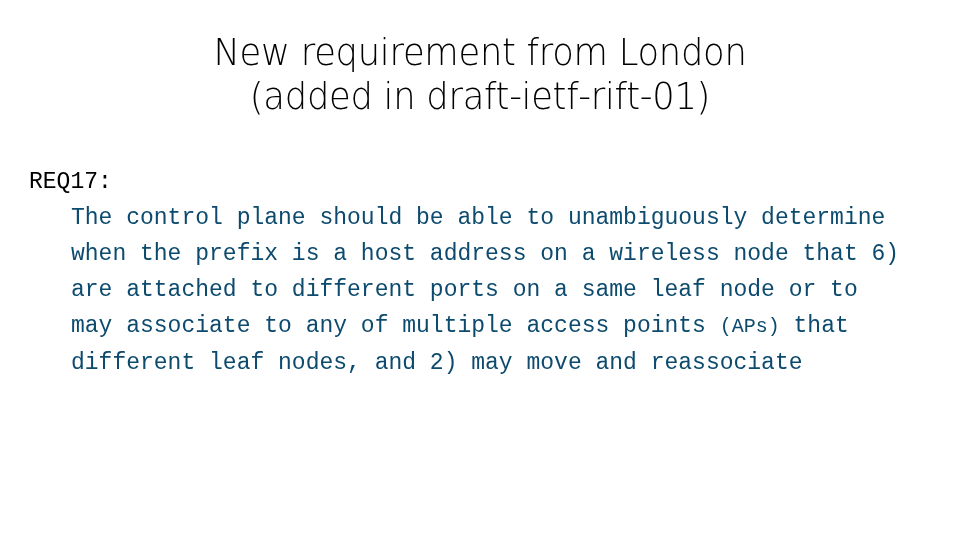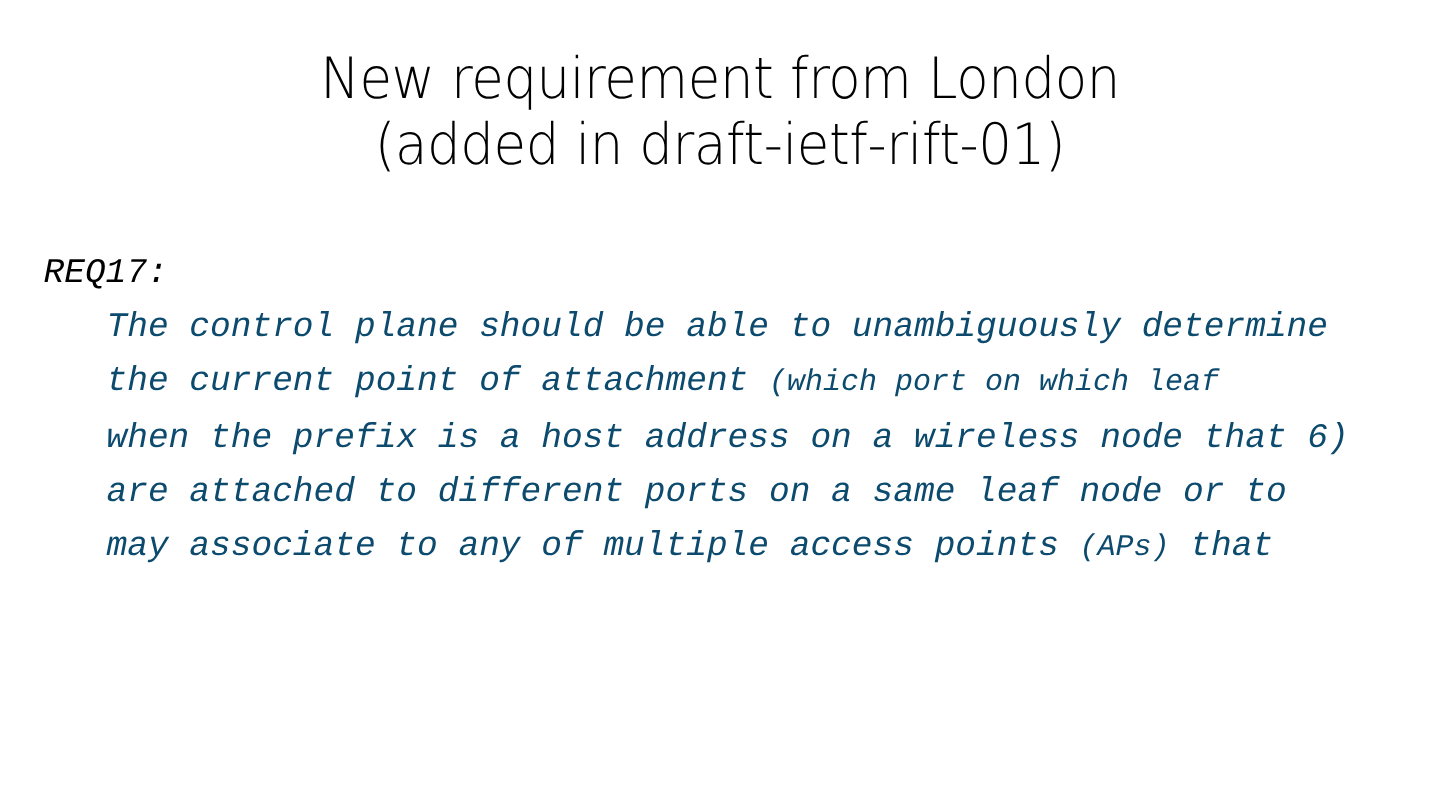--- a/index.html
+++ b/index.html
@@ -41,21 +41,20 @@
     transform: scaleX(0.93);
     transform-origin: center center;
   }
 
   
   .body-block {
     position: absolute;
     left: 0;
     top: 164px;
     width: 960px;
-    font-style: italic;
   }
   .req-label {
     font-family: "Liberation Mono", "DejaVu Sans Mono", monospace;
     font-size: 23px;
     line-height: 36px;
     margin-left: 29px;
     white-space: pre;
     color: #000000;
   }
   .para {
@@ -80,20 +79,20 @@
 
   <div class="title-block">
     <div class="title-line">New requirement from London</div>
     <div class="title-line">(added in draft-ietf-rift-01)</div>
   </div>
 
   <div class="body-block">
     <div class="req-label">REQ17:</div>
     <div class="para" id="body-lines">
         <div class="body-line"><span>The control plane should be able to unambiguously determine</span></div>
-        <div class="body-line"><span>the current point of attachment </span><span class="sm">(which port on which leaf</span></div>
         <div class="body-line"><span>when the prefix is a host address on a wireless node that 6)</span></div>
         <div class="body-line"><span>are attached to different ports on a same leaf node or to</span></div>
         <div class="body-line"><span>may associate to any of multiple access points </span><span class="sm">(APs)</span><span> that</span></div>
+        <div class="body-line"><span>different leaf nodes, and 2) may move and reassociate</span></div>
       </div>
   </div>
 
 </div>
 
 </body></html>

